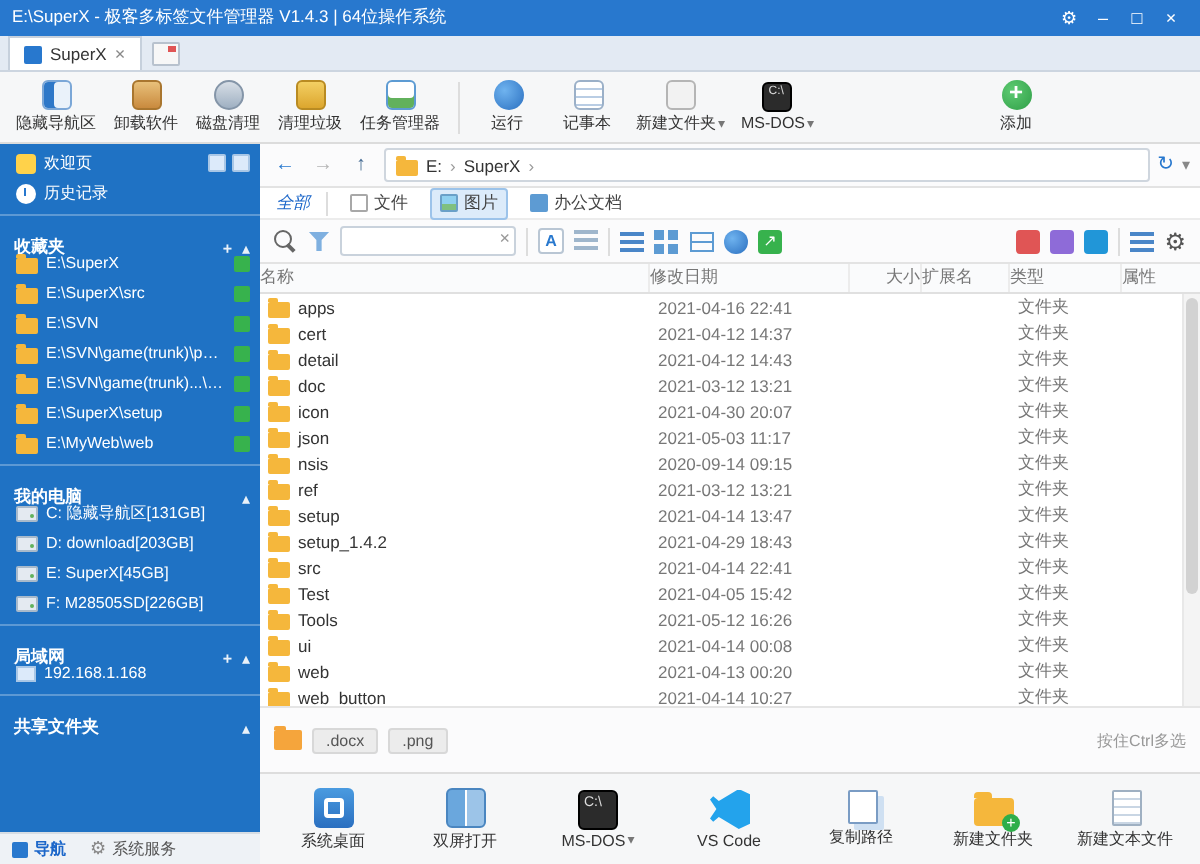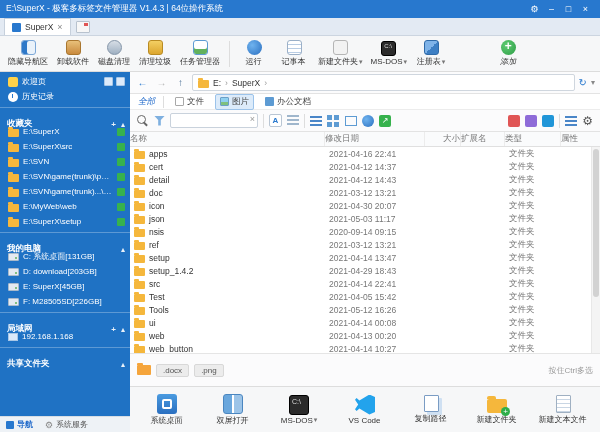--- a/index.html
+++ b/index.html
@@ -22,21 +22,21 @@
 
   
   .toolbar { height:36px; background:#f6f7f8; border-bottom:1px solid #dcdcdc; display:flex; align-items:center; padding:0 4px; flex-shrink:0; }
   .tb-group { display:flex; align-items:center; }
   .tb-sep { width:1px; height:26px; background:#ddd; margin:0 4px; }
   .tb-btn { min-width:40px; padding:0 4px; height:32px; display:flex; flex-direction:column; align-items:center; justify-content:center; cursor:default; border-radius:2px; }
   .tb-ic { width:15px; height:15px; border-radius:3px; margin-bottom:1px; position:relative; }
   .tb-label-row { display:flex; align-items:center; gap:1px; }
   .tb-label { font-size:8px; color:#333; white-space:nowrap; }
   .tb-arrow { font-size:7px; color:#777; }
-  .tb-add { margin-left:auto; margin-right:68px;font-style:italic; }
+  .tb-add { margin-left:auto; margin-right:68px; }
 
   [data-icon="hide-nav-icon"]   { background:#eaf2fa; border:1px solid #7ba7d7; box-shadow:inset 5px 0 0 #2e78c8; }
   [data-icon="uninstall-icon"]  { background:linear-gradient(180deg,#e8c07a,#c98a3e); border:1px solid #a9762f; }
   [data-icon="disk-clean-icon"] { background:linear-gradient(180deg,#d7dee6,#9fb0c2); border:1px solid #8495a8; border-radius:50%; }
   [data-icon="junk-clean-icon"] { background:linear-gradient(180deg,#f3cf63,#dca62e); border:1px solid #b98b22; }
   [data-icon="task-manager-icon"]{ background:#fff; border:1px solid #5d9bd3; box-shadow:inset 0 -5px 0 #62b15c; }
   [data-icon="run-icon"]        { background:radial-gradient(circle at 35% 35%,#6fb3ef,#2a6fc0); border-radius:50%; }
   [data-icon="notepad-icon"]    { background:repeating-linear-gradient(180deg,#fff 0 3px,#b9cde4 3px 4px); border:1px solid #9bb0c8; }
   [data-icon="host-file-icon"]  { background:#f2f2f2; border:1px solid #b5b5b5; }
   [data-icon="ms-dos-icon"]     { background:#2b2b2b; border:1px solid #000; }
@@ -254,27 +254,20 @@
         </div>
 
         <div class="tb-btn">
           <div class="tb-ic" data-icon="ms-dos-icon"></div>
           <div class="tb-label-row">
             <span class="tb-label">MS-DOS</span>
             <span class="tb-arrow">▾</span>
           </div>
         </div>
 
-        <div class="tb-btn">
-          <div class="tb-ic" data-icon="registry-icon"></div>
-          <div class="tb-label-row">
-            <span class="tb-label">注册表</span>
-            <span class="tb-arrow">▾</span>
-          </div>
-        </div>
       </div>
     <div class="tb-btn tb-add">
       <div class="tb-ic" data-icon="add-icon"></div>
       <div class="tb-label-row">
           <span class="tb-label">添加</span>
         </div>
     </div>
   </div>
 
   <div class="split">
@@ -327,40 +320,40 @@
             </div>
 
             <div class="side-item">
               <span class="fold"></span>
               <span class="side-label">E:\SVN\game(trunk)...\application</span>
               <span class="pin"></span>
             </div>
 
             <div class="side-item">
               <span class="fold"></span>
+              <span class="side-label">E:\SuperX\setup</span>
+              <span class="pin"></span>
+            </div>
+
+            <div class="side-item">
+              <span class="fold"></span>
               <span class="side-label">E:\MyWeb\web</span>
-              <span class="pin"></span>
-            </div>
-
-            <div class="side-item">
-              <span class="fold"></span>
-              <span class="side-label">E:\SuperX\setup</span>
               <span class="pin"></span>
             </div>
           </div>
 
         <div class="side-header">
           <span class="sh-title">我的电脑</span>
           <span class="sh-ic">▴</span>
         </div>
         <div>
 
             <div class="side-item">
               <span class="drive"></span>
-              <span class="side-label">C: 系统桌面[131GB]</span>
+              <span class="side-label">C: 隐藏导航区[131GB]</span>
             </div>
 
             <div class="side-item">
               <span class="drive"></span>
               <span class="side-label">D: download[203GB]</span>
             </div>
 
             <div class="side-item">
               <span class="drive"></span>
               <span class="side-label">E: SuperX[45GB]</span>

